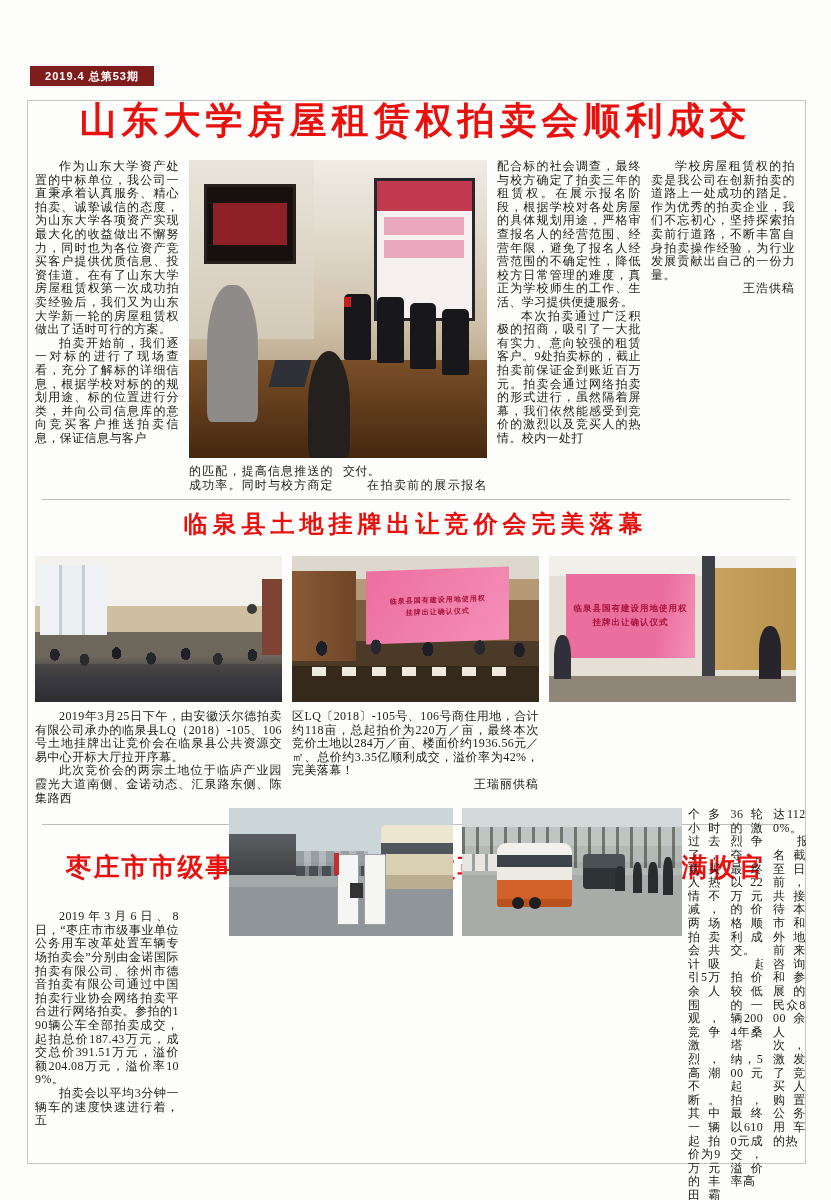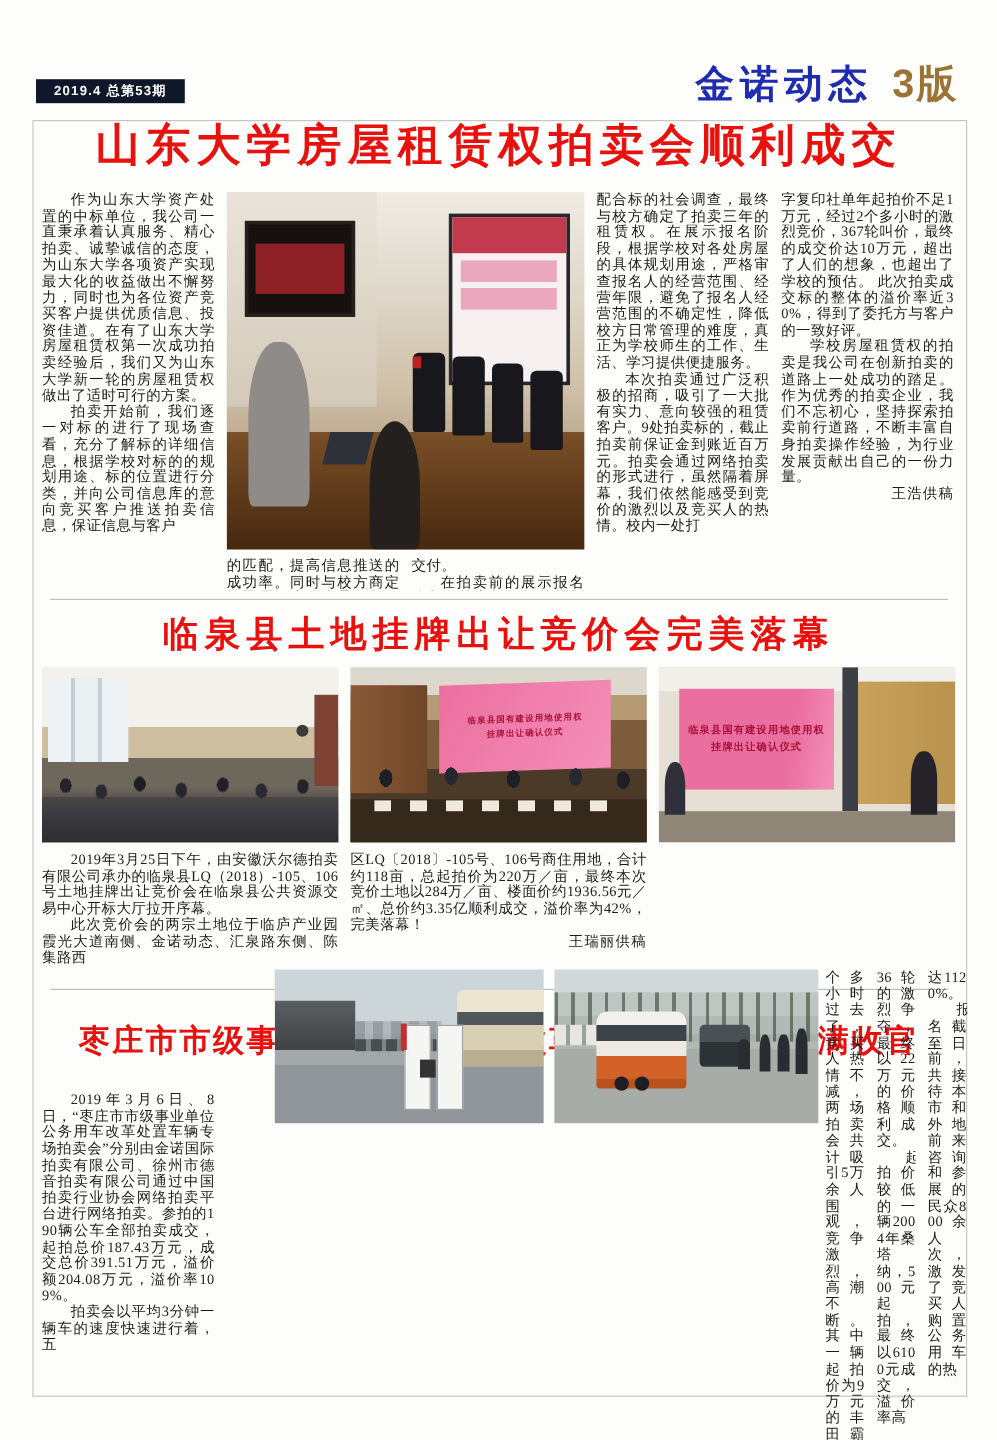--- a/index.html
+++ b/index.html
@@ -1,37 +1,37 @@
 <!DOCTYPE html>
 <html><head>
 <meta charset="utf-8">
 <style>
   html,body{margin:0;padding:0;background:#e9e9e7;}
   .page{position:relative;width:831px;height:1200px;margin:0 auto;background:#fdfdfc;
         font-family:"Liberation Serif","DejaVu Serif",serif;color:#1b1b1b;overflow:hidden;}
 
   
-  .issue-box{position:absolute;left:30px;top:66px;width:124px;height:20px;background:#0f172a;
+  .issue-box{position:absolute;left:30px;top:66px;width:124px;height:20px;background:#7f1d1d;
              color:#fff;font:bold 11px/20px "Liberation Sans",sans-serif;text-align:center;letter-spacing:1px;}
   .brand{position:absolute;top:48px;right:32px;display:flex;align-items:baseline;gap:16px;}
   .brand-name{font-family:"Liberation Serif","DejaVu Serif",serif;font-weight:bold;font-size:32px;
               color:#1f2cb0;letter-spacing:5px;}
   .edition{font-family:"Liberation Sans","DejaVu Sans",sans-serif;font-weight:bold;font-size:33px;
            color:#9b7434;letter-spacing:2px;}
 
   
   .frame{position:absolute;left:27px;top:100px;width:777px;height:1062px;border:1px solid #c6c6c4;}
   .divider{position:absolute;left:42px;width:748px;height:1px;background:#bdbdbb;}
   .div1{top:499px}.div2{top:824px}
 
   
   .art-title{position:absolute;left:35px;width:761px;text-align:center;
              font-family:"Liberation Sans","DejaVu Sans",sans-serif;font-weight:bold;color:#e8110d;}
   .t1{top:96px;font-size:37px;letter-spacing:5px;}
-  .t2{top:508px;font-size:30px;letter-spacing:5px;}
+  .t2{top:508px;font-size:24px;letter-spacing:5px;}
   .t3{top:850px;font-size:26px;letter-spacing:2px;}
 
   
   .row{position:absolute;left:35px;width:761px;display:flex;gap:10px;}
   .a1row{top:160px;height:332px;}
   .a2photos{top:556px;height:146px;}
   .a2text{top:710px;height:108px;}
   .a3row{top:896px;height:246px;align-items:center;}
   .col{flex:0 0 144px;width:144px;overflow:hidden;font-size:12px;line-height:13.6px;
        text-align:justify;word-break:break-all;letter-spacing:.4px;}
@@ -136,24 +136,20 @@
           background:linear-gradient(180deg,#4a5054 0 40%,#2e3336 40%);}
   .c2-p{width:4.5%;height:24%;background:#2a2d30;border-radius:40% 40% 0 0;top:42%;}
   .p1{right:18%}.p2{right:11%}.p3{right:4%;height:30%;top:38%}.p4{right:26%;height:20%;top:45%}
 </style>
 </head>
 <body>
 
 <div class="page">
 
   <div class="issue-box">2019.4 总第53期</div>
-  <div class="brand">
-    <span class="brand-name">金诺动态</span>
-    <span class="edition">3版</span>
-  </div>
 
   <div class="frame"></div>
   <div class="divider div1"></div>
   <div class="divider div2"></div>
 
   <div class="art-title t1">山东大学房屋租赁权拍卖会顺利成交</div>
 
   <div class="row a1row">
     <div class="col">
       <p class="indent">作为山东大学资产处置的中标单位，我公司一直秉承着认真服务、精心拍卖、诚挚诚信的态度，为山东大学各项资产实现最大化的收益做出不懈努力，同时也为各位资产竞买客户提供优质信息、投资佳道。在有了山东大学房屋租赁权第一次成功拍卖经验后，我们又为山东大学新一轮的房屋租赁权做出了适时可行的方案。</p>
@@ -190,21 +186,20 @@
           <p class="indent">在拍卖前的展示报名阶段，校方根据标的规划用途向竞买人提供了租赁合同样版，让未来的租户充分了解租赁合同中的权利义务。结合校方对房屋用途的新规划和长期发展要求，我们参照公司以往的成功操作经验，</p>
         </div>
       </div>
     </div>
 
     <div class="col">
       <p>配合标的社会调查，最终与校方确定了拍卖三年的租赁权。在展示报名阶段，根据学校对各处房屋的具体规划用途，严格审查报名人的经营范围、经营年限，避免了报名人经营范围的不确定性，降低校方日常管理的难度，真正为学校师生的工作、生活、学习提供便捷服务。</p>
       <p class="indent">本次拍卖通过广泛积极的招商，吸引了一大批有实力、意向较强的租赁客户。9处拍卖标的，截止拍卖前保证金到账近百万元。拍卖会通过网络拍卖的形式进行，虽然隔着屏幕，我们依然能感受到竞价的激烈以及竞买人的热情。校内一处打</p>
     </div>
     <div class="col">
-      <p>字复印社单年起拍价不足1万元，经过2个多小时的激烈竞价，367轮叫价，最终的成交价达10万元，超出了人们的想象，也超出了学校的预估。 此次拍卖成交标的整体的溢价率近30%，得到了委托方与客户的一致好评。</p>
       <p class="indent">学校房屋租赁权的拍卖是我公司在创新拍卖的道路上一处成功的踏足。作为优秀的拍卖企业，我们不忘初心，坚持探索拍卖前行道路，不断丰富自身拍卖操作经验，为行业发展贡献出自己的一份力量。</p>
       <p class="byline">王浩供稿</p>
     </div>
   </div>
 
   <div class="art-title t2">临泉县土地挂牌出让竞价会完美落幕</div>
 
   <div class="row a2photos">
     <div class="ph photoB pb1">
       <div class="abs b1-win"></div>

